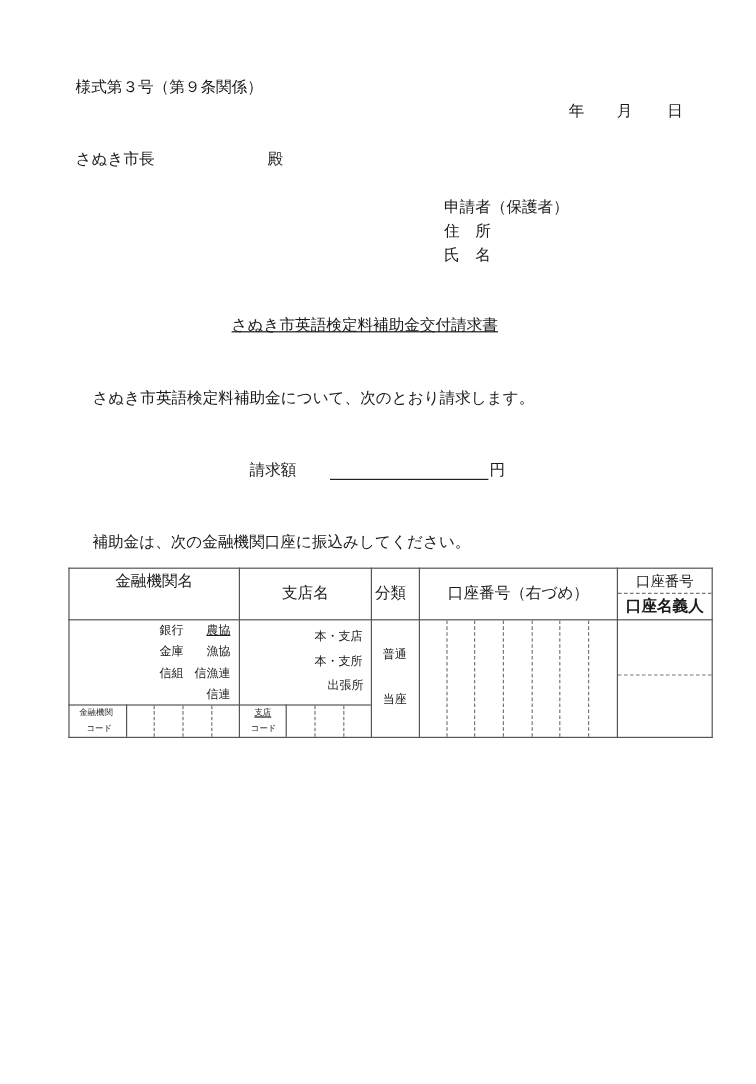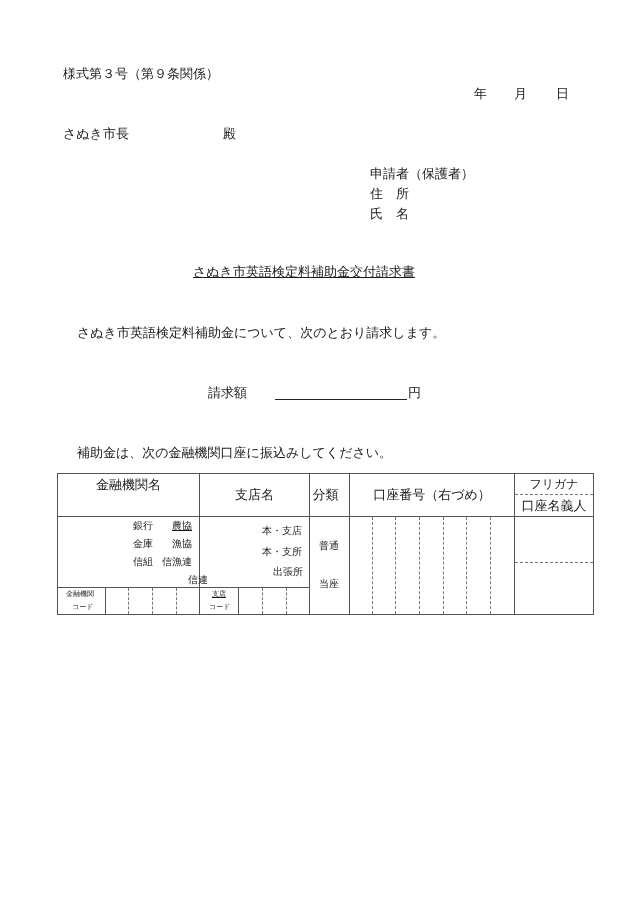--- a/index.html
+++ b/index.html
@@ -57,31 +57,31 @@
   <div class="tbl-line vl" style="left:199px;top:473px;height:142px;"></div>
   <div class="tbl-line vl" style="left:309px;top:473px;height:142px;"></div>
   <div class="tbl-line vl" style="left:349px;top:473px;height:142px;"></div>
   <div class="tbl-line vl" style="left:514px;top:473px;height:142px;"></div>
   <div class="tbl-line vl" style="left:593px;top:473px;height:142px;"></div>
 
   <div class="cell t13" style="left:58px;top:464px;width:141px;height:42px;">金融機関名</div>
   <div class="cell t13" style="left:200px;top:474px;width:109px;height:42px;">支店名</div>
   <div class="cell t13" style="left:306px;top:474px;width:39px;height:42px;">分類</div>
   <div class="cell t13" style="left:350px;top:474px;width:164px;height:42px;">口座番号（右づめ）</div>
-  <div class="cell t12" style="left:515px;top:474px;width:78px;height:20px;">フリガナ</div>
+  <div class="cell t12" style="left:515px;top:474px;width:78px;height:20px;">口座番号</div>
   <div class="dash-h" style="left:515px;top:494px;width:78px;"></div>
-  <div class="cell t13" style="left:515px;top:495px;width:78px;height:21px;">口座名義人</div>
+  <div class="cell t13" style="left:515px;top:495px;width:78px;height:21px;font-weight:bold;">口座名義人</div>
 
   <div class="abs t10" style="left:133px;top:520px;">銀行</div>
   <div class="abs t10" style="left:172px;top:520px;text-decoration:underline;">農協</div>
   <div class="abs t10" style="left:133px;top:538px;">金庫</div>
   <div class="abs t10" style="left:172px;top:538px;">漁協</div>
   <div class="abs t10" style="left:133px;top:556px;">信組</div>
   <div class="abs t10" style="left:162px;top:556px;">信漁連</div>
-  <div class="abs t10" style="left:188px;top:574px;">信連</div>
+  <div class="abs t10" style="left:172px;top:574px;">信連</div>
 
   <div class="abs" style="left:58px;top:517px;width:70px;height:70px;"></div>
 
   <div class="abs t10" style="left:262px;top:525px;">本・支店</div>
   <div class="abs t10" style="left:262px;top:546px;">本・支所</div>
   <div class="abs t10" style="left:273px;top:566px;">出張所</div>
   <div class="abs" style="left:200px;top:517px;width:58px;height:70px;"></div>
 
   <div class="abs t10" style="left:319px;top:540px;">普通</div>
   <div class="abs t10" style="left:319px;top:578px;">当座</div>

